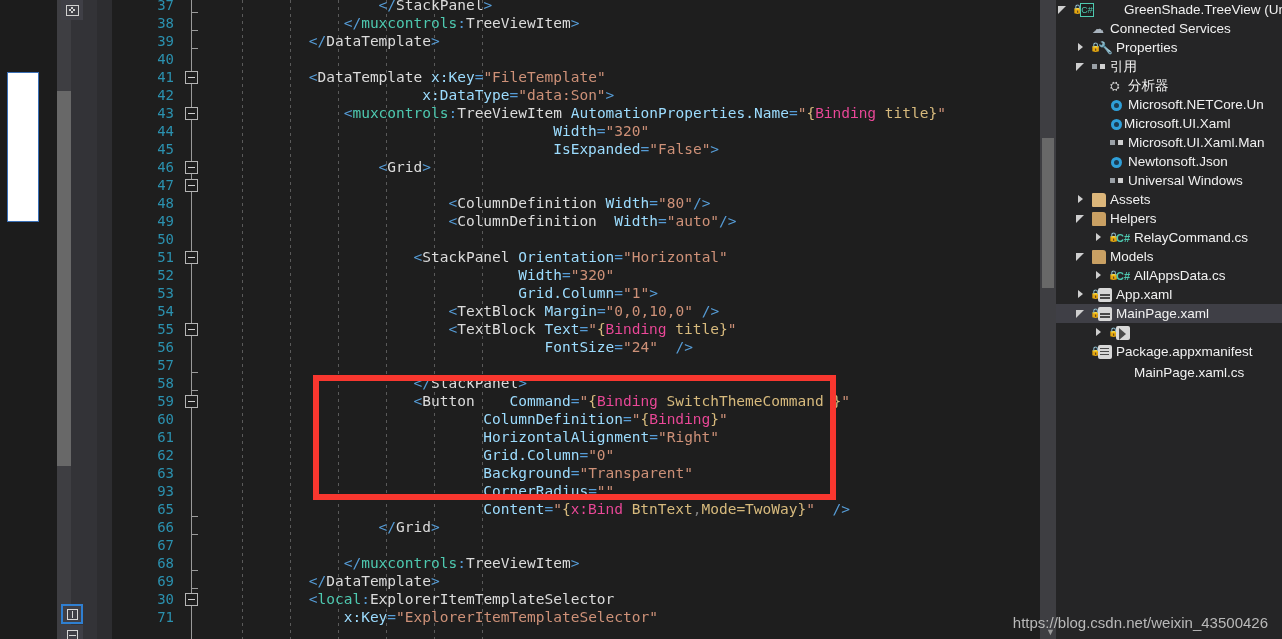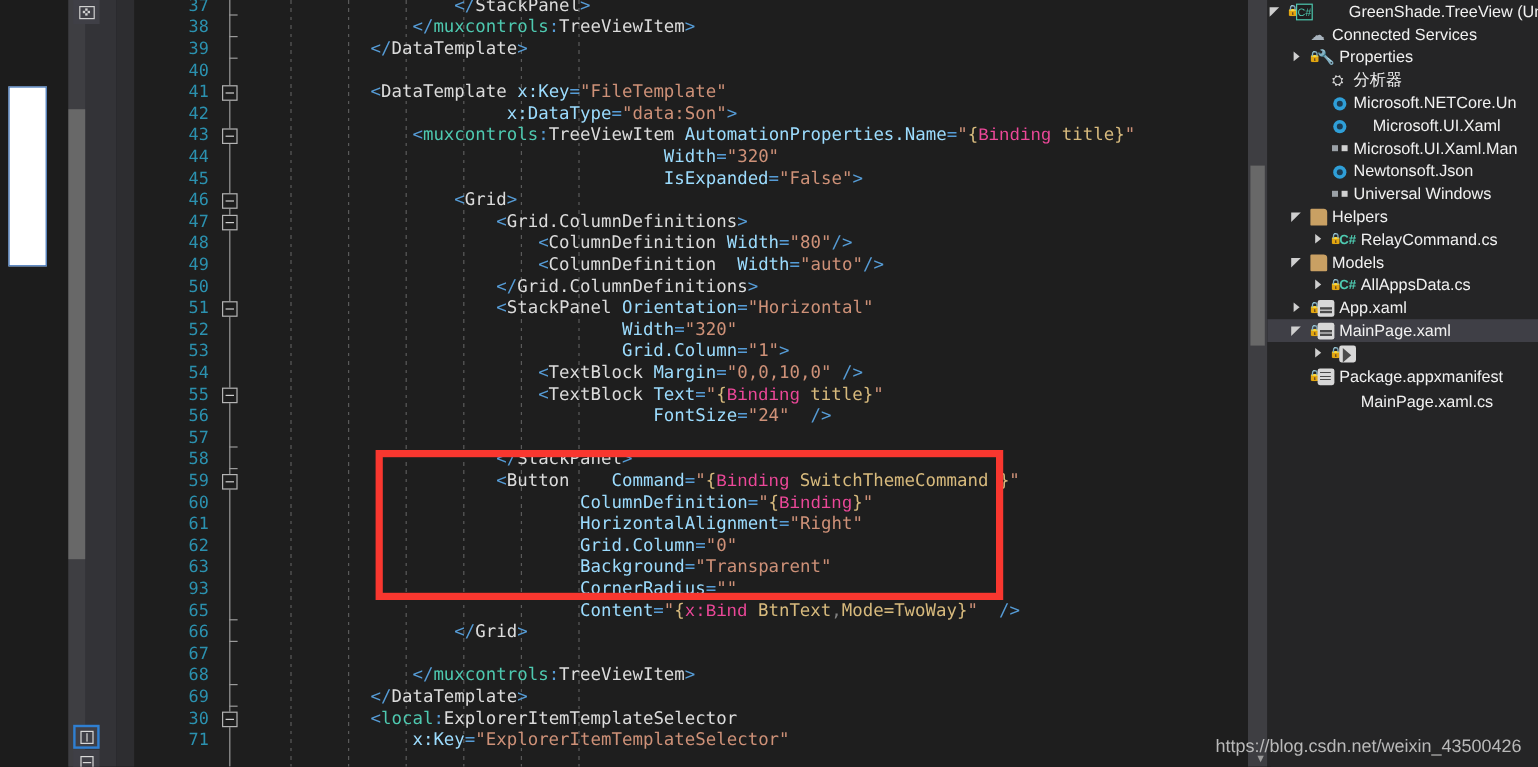--- a/index.html
+++ b/index.html
@@ -196,24 +196,22 @@
       <div class="code-row" style="top: -4px;"><span class="t">                    </span><span class="brk">&lt;/</span><span class="tag">StackPanel</span><span class="brk">&gt;</span></div>
       <div class="code-row" style="top: 14px;"><span class="t">                </span><span class="brk">&lt;/</span><span class="pfx">muxcontrols</span><span class="brk">:</span><span class="tag">TreeViewItem</span><span class="brk">&gt;</span></div>
       <div class="code-row" style="top: 32px;"><span class="t">            </span><span class="brk">&lt;/</span><span class="tag">DataTemplate</span><span class="brk">&gt;</span></div>
       <div class="code-row" style="top: 50px;"></div>
       <div class="code-row" style="top: 68px;"><span class="t">            </span><span class="brk">&lt;</span><span class="tag">DataTemplate</span><span class="t"> </span><span class="attr">x:Key</span><span class="brk">=</span><span class="str">"FileTemplate"</span></div>
       <div class="code-row" style="top: 86px;"><span class="t">                         </span><span class="attr">x:DataType</span><span class="brk">=</span><span class="str">"data:Son"</span><span class="brk">&gt;</span></div>
       <div class="code-row" style="top: 104px;"><span class="t">                </span><span class="brk">&lt;</span><span class="pfx">muxcontrols</span><span class="brk">:</span><span class="tag">TreeViewItem</span><span class="t"> </span><span class="attr">AutomationProperties.Name</span><span class="brk">=</span><span class="str">"</span><span class="mk">{</span><span class="mkid">Binding</span><span class="t"> </span><span class="mk">title</span><span class="mk">}</span><span class="str">"</span></div>
       <div class="code-row" style="top: 122px;"><span class="t">                                        </span><span class="attr">Width</span><span class="brk">=</span><span class="str">"320"</span></div>
       <div class="code-row" style="top: 140px;"><span class="t">                                        </span><span class="attr">IsExpanded</span><span class="brk">=</span><span class="str">"False"</span><span class="brk">&gt;</span></div>
       <div class="code-row" style="top: 158px;"><span class="t">                    </span><span class="brk">&lt;</span><span class="tag">Grid</span><span class="brk">&gt;</span></div>
-      <div class="code-row" style="top: 176px;"><span class="t">                        </span><span class="brk">&lt;</span><span class="tag">Grid.ColumnDefinitions</span><span class="brk">&gt;</span></div>
       <div class="code-row" style="top: 194px;"><span class="t">                            </span><span class="brk">&lt;</span><span class="tag">ColumnDefinition</span><span class="t"> </span><span class="attr">Width</span><span class="brk">=</span><span class="str">"80"</span><span class="brk">/&gt;</span></div>
       <div class="code-row" style="top: 212px;"><span class="t">                            </span><span class="brk">&lt;</span><span class="tag">ColumnDefinition</span><span class="t">  </span><span class="attr">Width</span><span class="brk">=</span><span class="str">"auto"</span><span class="brk">/&gt;</span></div>
-      <div class="code-row" style="top: 230px;"><span class="t">                        </span><span class="brk">&lt;/</span><span class="tag">Grid.ColumnDefinitions</span><span class="brk">&gt;</span></div>
       <div class="code-row" style="top: 248px;"><span class="t">                        </span><span class="brk">&lt;</span><span class="tag">StackPanel</span><span class="t"> </span><span class="attr">Orientation</span><span class="brk">=</span><span class="str">"Horizontal"</span></div>
       <div class="code-row" style="top: 266px;"><span class="t">                                    </span><span class="attr">Width</span><span class="brk">=</span><span class="str">"320"</span></div>
       <div class="code-row" style="top: 284px;"><span class="t">                                    </span><span class="attr">Grid.Column</span><span class="brk">=</span><span class="str">"1"</span><span class="brk">&gt;</span></div>
       <div class="code-row" style="top: 302px;"><span class="t">                            </span><span class="brk">&lt;</span><span class="tag">TextBlock</span><span class="t"> </span><span class="attr">Margin</span><span class="brk">=</span><span class="str">"0,0,10,0"</span><span class="t"> </span><span class="brk">/&gt;</span></div>
       <div class="code-row" style="top: 320px;"><span class="t">                            </span><span class="brk">&lt;</span><span class="tag">TextBlock</span><span class="t"> </span><span class="attr">Text</span><span class="brk">=</span><span class="str">"</span><span class="mk">{</span><span class="mkid">Binding</span><span class="t"> </span><span class="mk">title</span><span class="mk">}</span><span class="str">"</span></div>
       <div class="code-row" style="top: 338px;"><span class="t">                                       </span><span class="attr">FontSize</span><span class="brk">=</span><span class="str">"24"</span><span class="t">  </span><span class="brk">/&gt;</span></div>
       <div class="code-row" style="top: 356px;"></div>
       <div class="code-row" style="top: 374px;"><span class="t">                        </span><span class="brk">&lt;/</span><span class="tag">StackPanel</span><span class="brk">&gt;</span></div>
       <div class="code-row" style="top: 392px;"><span class="t">                        </span><span class="brk">&lt;</span><span class="tag">Button</span><span class="t">    </span><span class="attr">Command</span><span class="brk">=</span><span class="str">"</span><span class="mk">{</span><span class="mkid">Binding</span><span class="t"> </span><span class="mk">SwitchThemeCommand</span><span class="mk"> }</span><span class="str">"</span></div>
       <div class="code-row" style="top: 410px;"><span class="t">                                </span><span class="attr">ColumnDefinition</span><span class="brk">=</span><span class="str">"</span><span class="mk">{</span><span class="mkid">Binding</span><span class="mk">}</span><span class="str">"</span></div>
@@ -245,42 +243,52 @@
       <span class="ic cloud" style="left: 36px;">☁</span>
       <span class="se-label" style="left: 54px;">Connected Services</span>
     </div>
     <div class="se-row">
       <span class="arrow closed" style="left: 20px;"></span>
       <span class="lock" style="left: 34px;">🔒</span>
       <span class="ic wrench" style="left: 42px;">🔧</span>
       <span class="se-label" style="left: 60px;">Properties</span>
     </div>
     <div class="se-row">
+      <span class="arrow open" style="left: 20px;"></span>
+      <span class="ic refs" style="left: 36px;"></span>
+      <span class="se-label" style="left: 54px;">引用</span>
+    </div>
+    <div class="se-row">
       <span class="ic analyz" style="left: 54px;">⛭</span>
       <span class="se-label" style="left: 72px;">分析器</span>
     </div>
     <div class="se-row">
       <span class="ic pkgdot" style="left: 54px;"></span>
       <span class="se-label" style="left: 72px;">Microsoft.NETCore.Un</span>
     </div>
     <div class="se-row">
       <span class="ic pkgdot" style="left: 54px;"></span>
-      <span class="se-label" style="left: 88px;">Microsoft.UI.Xaml</span>
+      <span class="se-label" style="left: 68px;">Microsoft.UI.Xaml</span>
     </div>
     <div class="se-row">
       <span class="ic refs" style="left: 54px;"></span>
       <span class="se-label" style="left: 72px;">Microsoft.UI.Xaml.Man</span>
     </div>
     <div class="se-row">
       <span class="ic pkgdot" style="left: 54px;"></span>
       <span class="se-label" style="left: 72px;">Newtonsoft.Json</span>
     </div>
     <div class="se-row">
       <span class="ic refs" style="left: 54px;"></span>
       <span class="se-label" style="left: 72px;">Universal Windows</span>
+    </div>
+    <div class="se-row">
+      <span class="arrow closed" style="left: 20px;"></span>
+      <span class="ic folder" style="left: 36px;"></span>
+      <span class="se-label" style="left: 54px;">Assets</span>
     </div>
     <div class="se-row">
       <span class="arrow open" style="left: 20px;"></span>
       <span class="ic folder-open" style="left: 36px;"></span>
       <span class="se-label" style="left: 54px;">Helpers</span>
     </div>
     <div class="se-row">
       <span class="arrow closed" style="left: 38px;"></span>
       <span class="lock" style="left: 52px;">🔒</span>
       <span class="ic cs" style="left: 60px;">C#</span>

